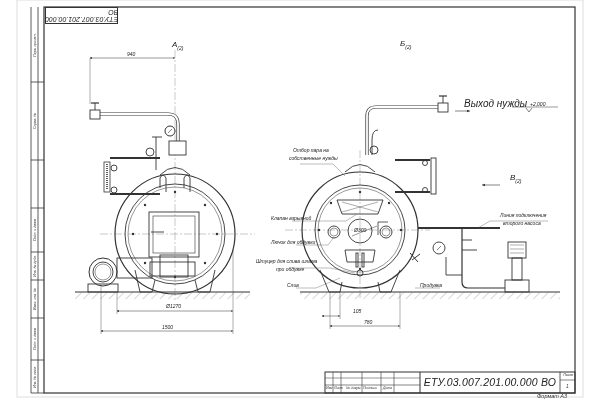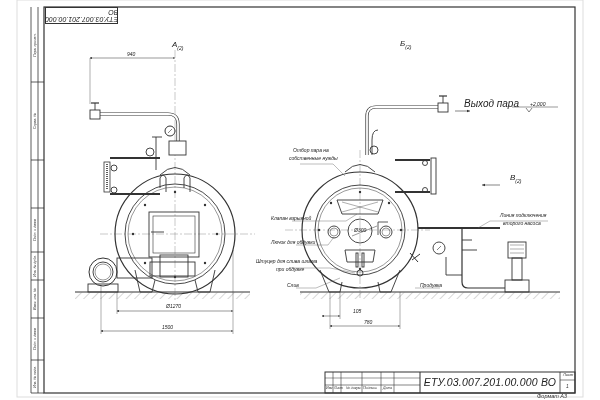--- a/index.html
+++ b/index.html
@@ -277,21 +277,21 @@
   <div class="label mid" style="left:510px;top:173px"><span>В</span><sub class="tiny">(2)</sub></div>
 
   <div class="label tiny" style="left:127px;top:51px">940</div>
   <div class="label tiny" style="left:166px;top:303px">Ø1270</div>
   <div class="label tiny" style="left:162px;top:324px">1500</div>
   <div class="label tiny" style="left:353px;top:308px">105</div>
   <div class="label tiny" style="left:364px;top:319px">780</div>
   <div class="label tiny" style="left:354px;top:227px">Ø300</div>
   <div class="label tiny" style="left:530px;top:101px">+2,000</div>
 
-  <div class="label big" style="left:464px;top:98px">Выход пара</div>
+  <div class="label big" style="left:464px;top:98px">Выход нужды</div>
   <div class="label tiny" style="left:293px;top:147px">Отбор пара на</div>
   <div class="label tiny" style="left:289px;top:155px">собственные нужды</div>
   <div class="label tiny" style="left:271px;top:215px">Клапан взрывной</div>
   <div class="label tiny" style="left:271px;top:239px">Лючок для обдувки</div>
   <div class="label tiny" style="left:256px;top:258px">Штуцер для слива шлама</div>
   <div class="label tiny" style="left:276px;top:266px">при обдувке</div>
   <div class="label tiny" style="left:287px;top:282px">Слив</div>
   <div class="label tiny" style="left:420px;top:282px">Продувка</div>
   <div class="label tiny" style="left:500px;top:212px">Линия подключения</div>
   <div class="label tiny" style="left:503px;top:220px">второго насоса</div>

